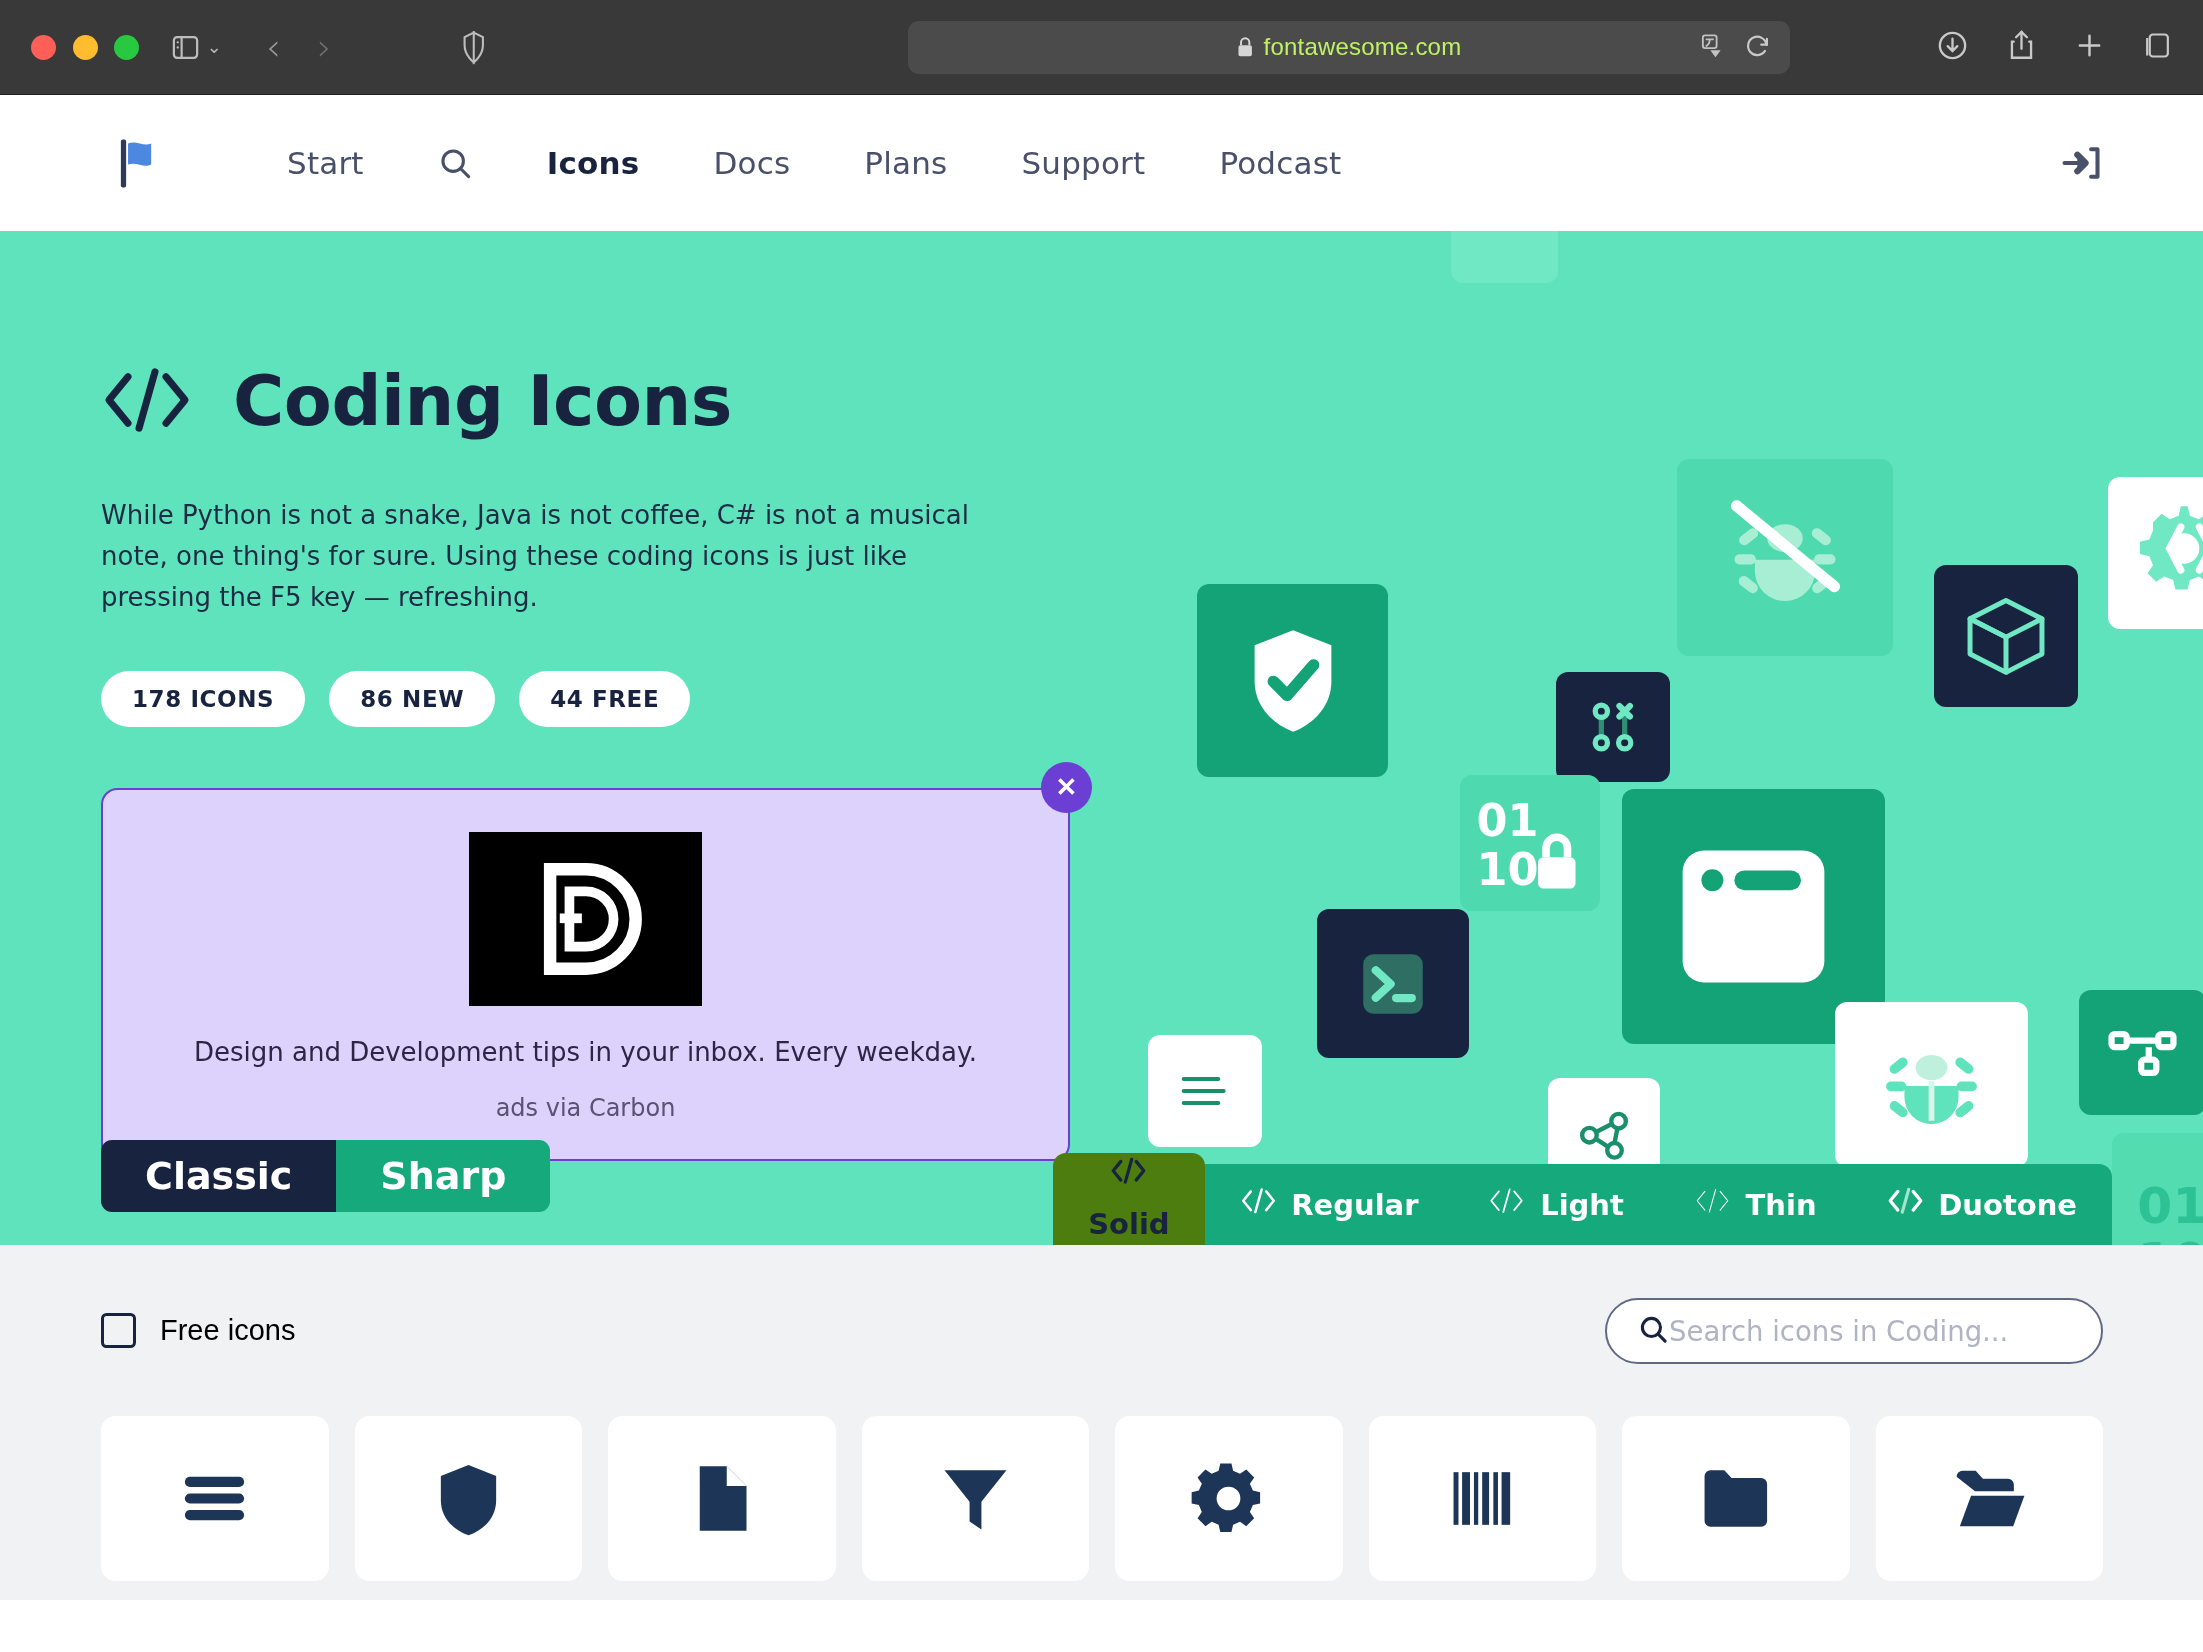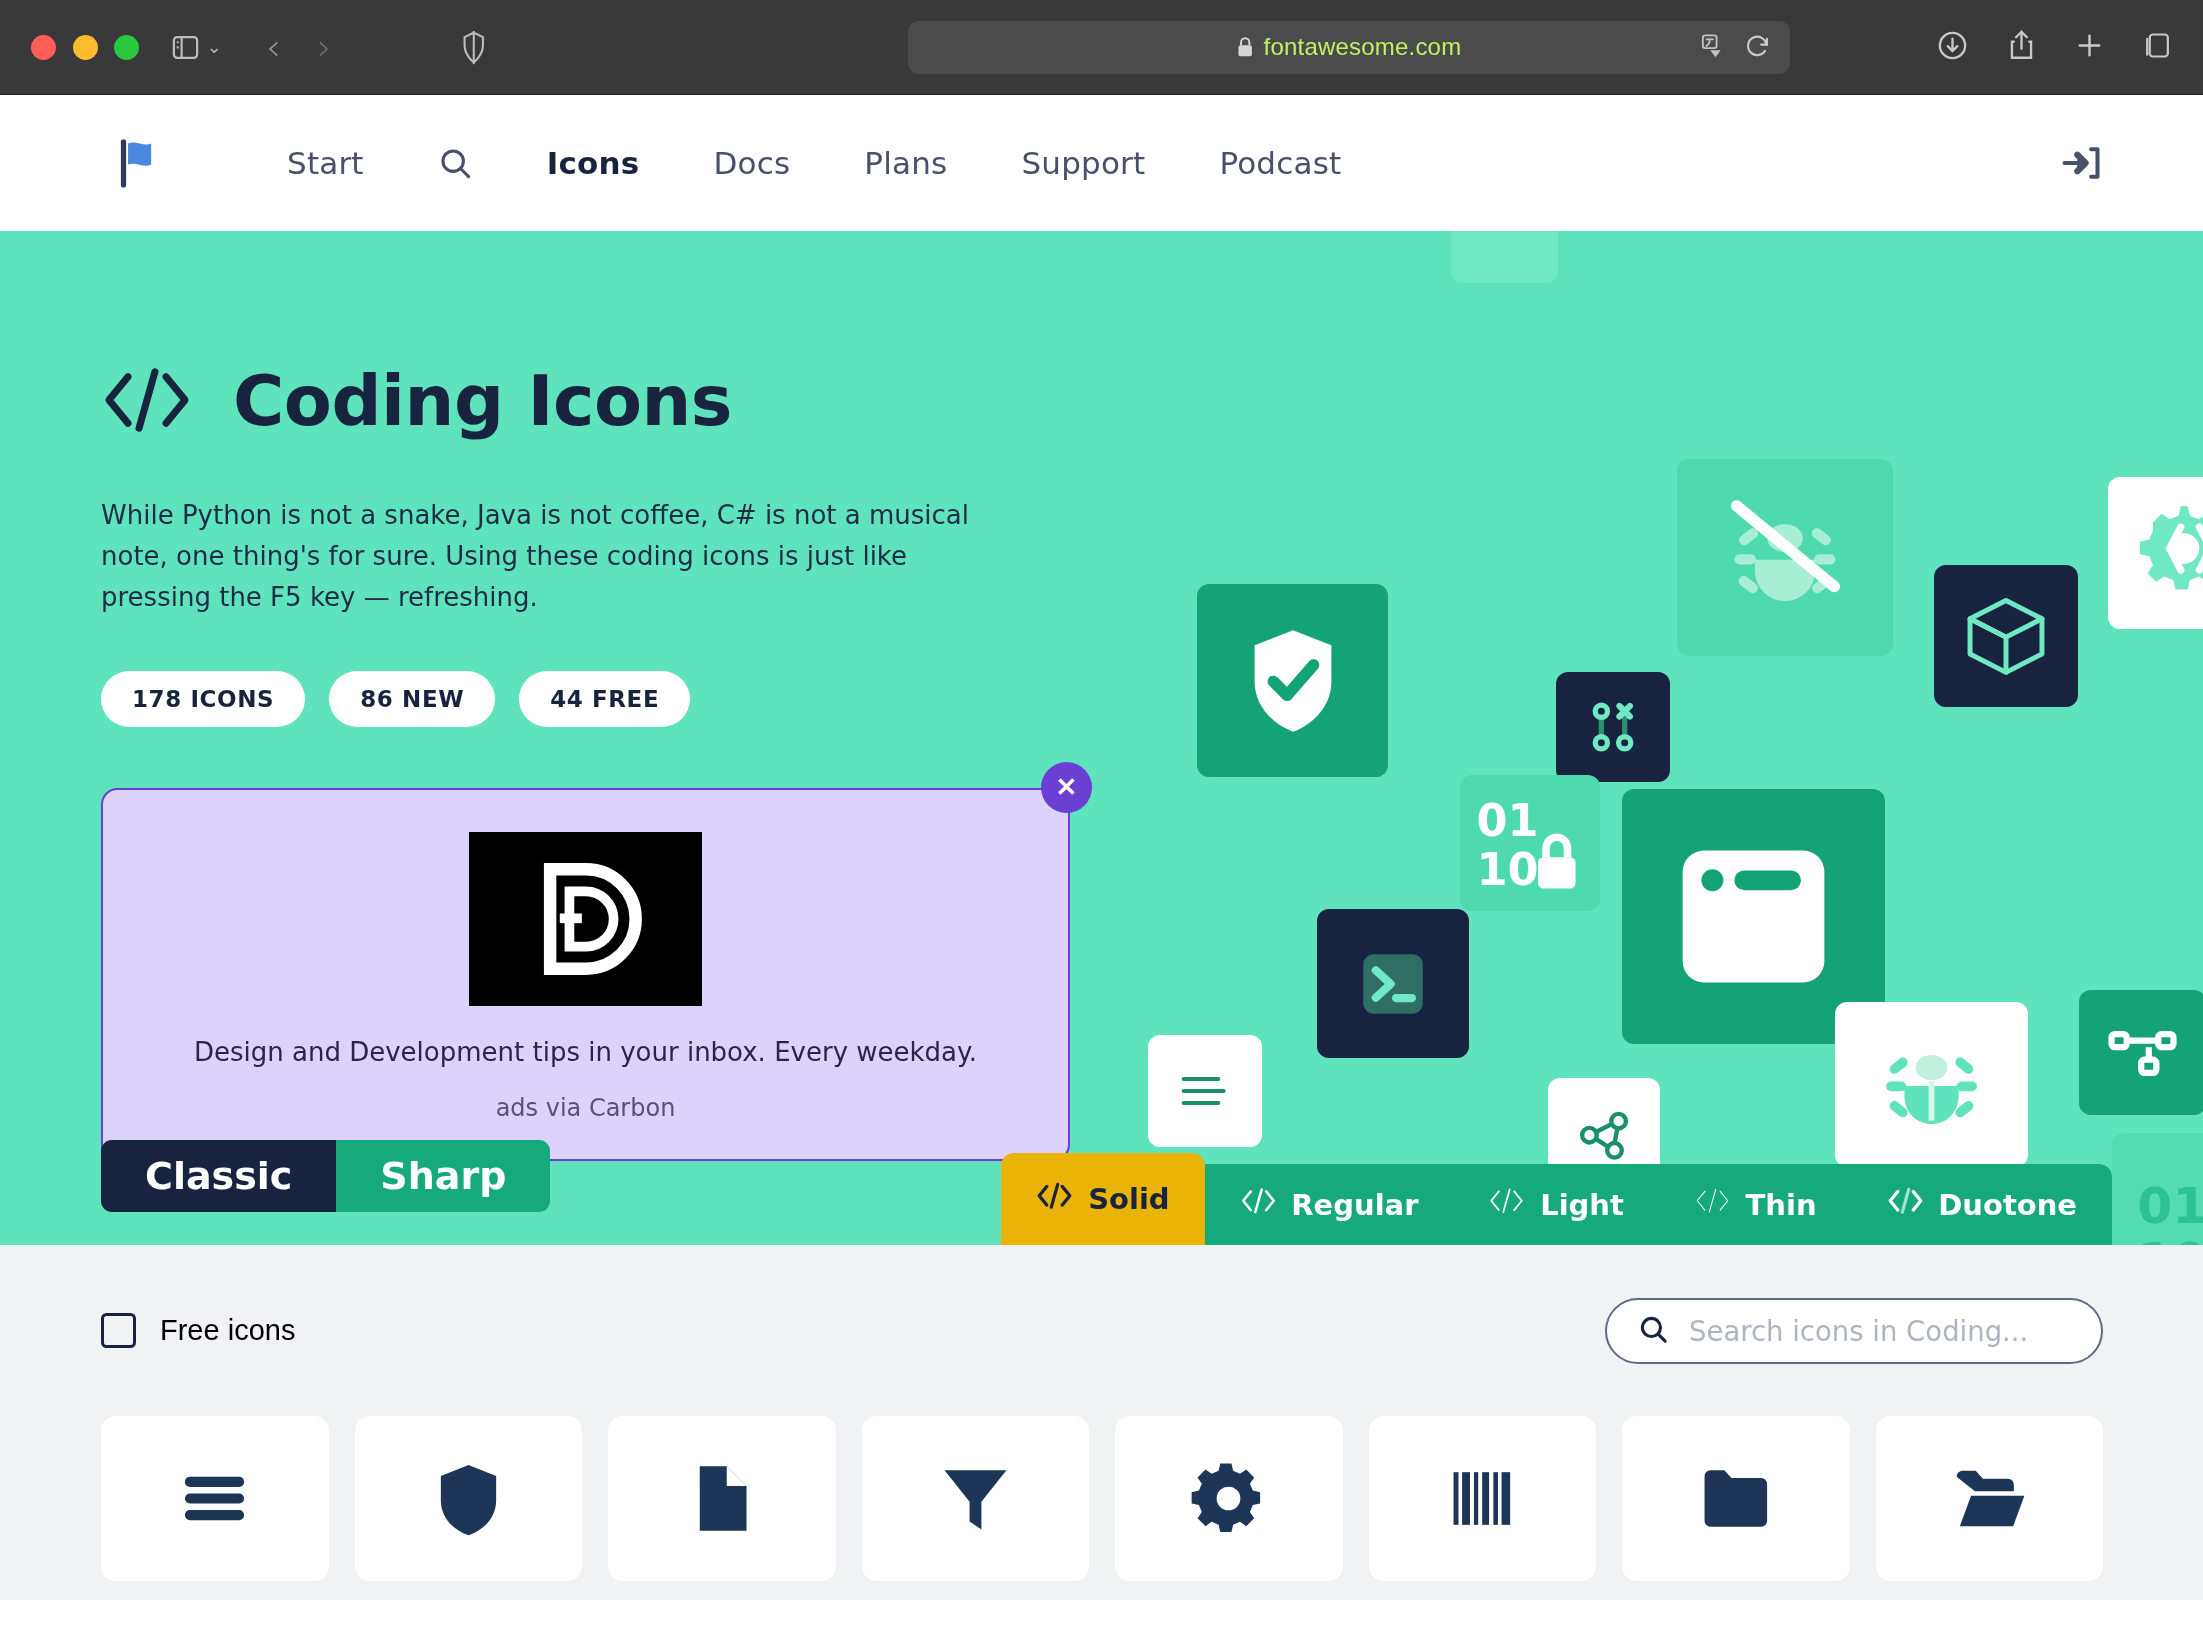--- a/index.html
+++ b/index.html
@@ -125,34 +125,34 @@
 
   .styletabs { margin-left: auto; margin-right: 92px; display: flex; align-items: flex-end; height: 92px; }
   .stab {
     display: flex; align-items: center; justify-content: center; gap: 14.7px;
     padding: 0 35px; height: 81px; background: #16a97b; color: #fff;
     font-size: 29px; font-weight: 700; font-family: "DejaVu Sans", sans-serif;
     border: none; cursor: pointer;
   }
   .stab:first-child { border-top-left-radius: 13px; }
   .stab:last-child { border-top-right-radius: 13px; }
-  .stab.active { background: #eab308; color: #18243f; height: 92px; border-top-left-radius: 13px; border-top-right-radius: 13px; }
+  .stab.active { background: #4d7c0f; color: #18243f; height: 92px; border-top-left-radius: 13px; border-top-right-radius: 13px; flex-direction: column; }
 
   
   .filterbar {
     height: 171px; background: #f1f2f4; display: flex; align-items: center;
     padding: 0 101px; position: relative;
   }
   .freecheck { display: flex; align-items: center; gap: 24px; cursor: pointer; }
   .checkbox { width: 35px; height: 35px; border: 3.7px solid #18243f; border-radius: 5.5px; background: #f1f2f4; }
   .freelabel { font-size: 29px; color: #000000; font-family: Liberation Sans, sans-serif; }
   .searchbox {
     margin-left: auto; width: 498px; height: 66px; background: #fff;
     border: 2.8px solid #5f6b85; border-radius: 917px; display: flex; align-items: center;
-    padding: 0 31px; gap: 20px;
+    padding: 0 31px; 
   }
   .searchbox input {
     border: none; outline: none; font-size: 27.5px; color: #18243f; background: transparent;
     width: 100%; font-family: "DejaVu Sans", sans-serif;
   }
   .searchbox input::placeholder { color: #aeb4c2; }
 
   
   .gridwrap { background: #f1f2f4; padding: 0 101px; height: 184px; }
   .grid { display: grid; grid-template-columns: repeat(8, 1fr); gap: 26px; }

